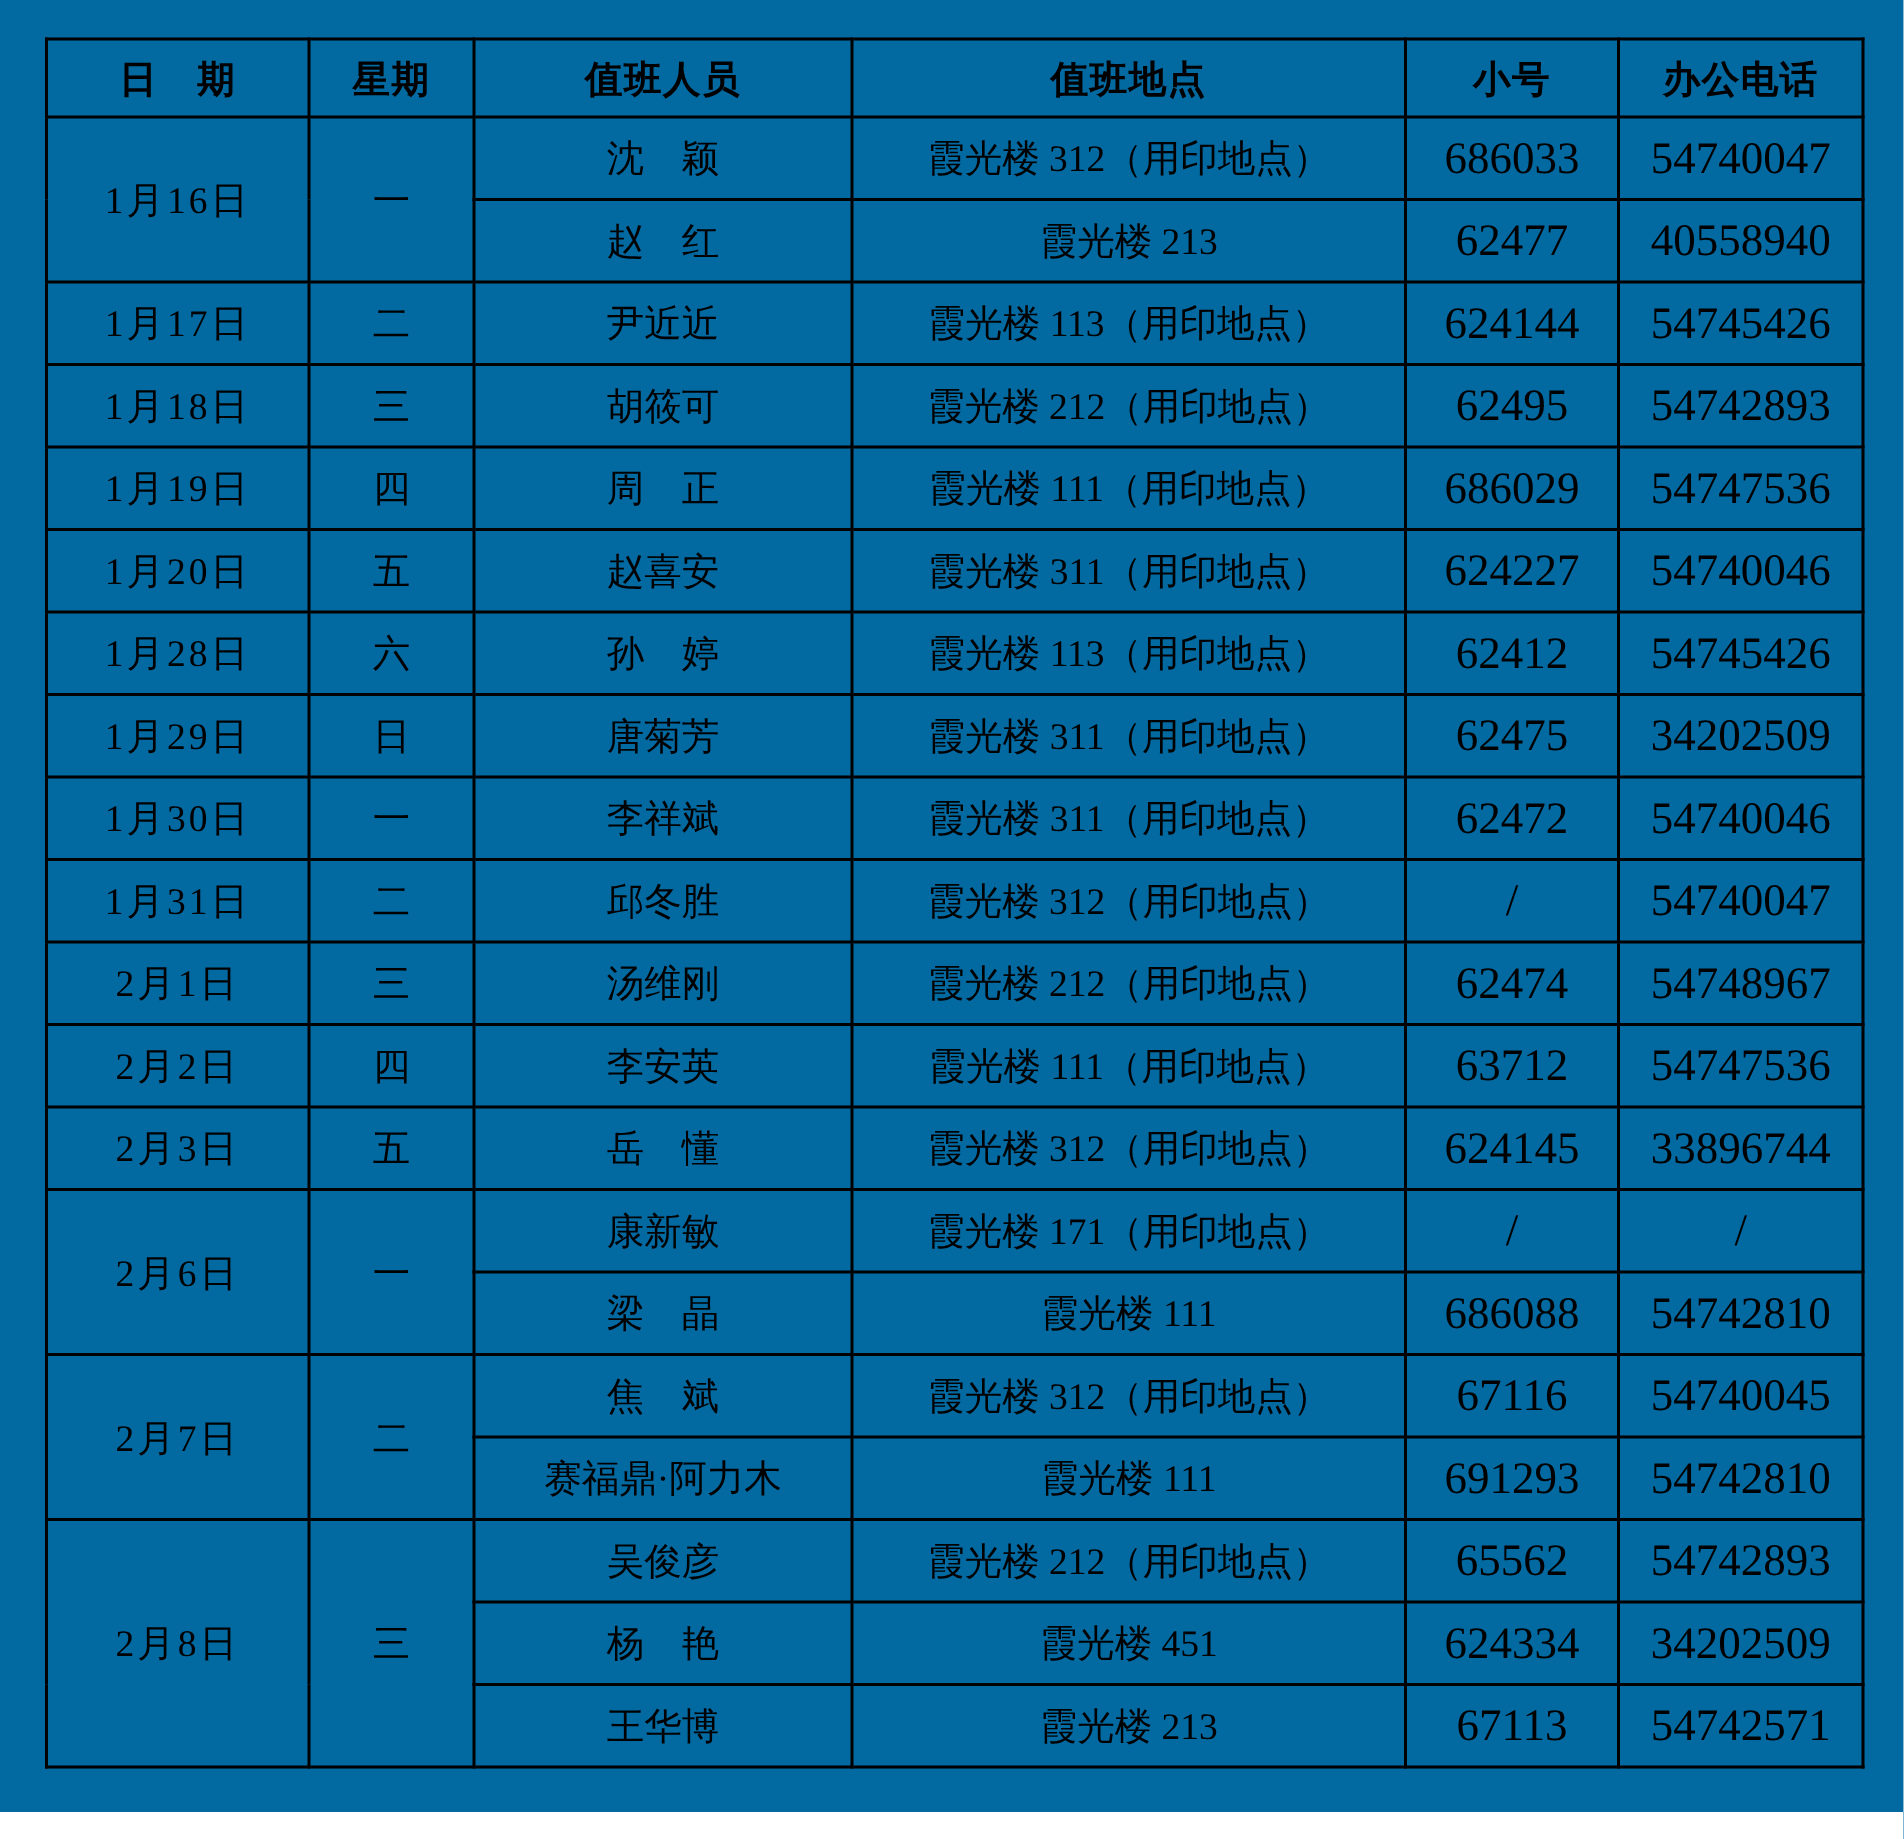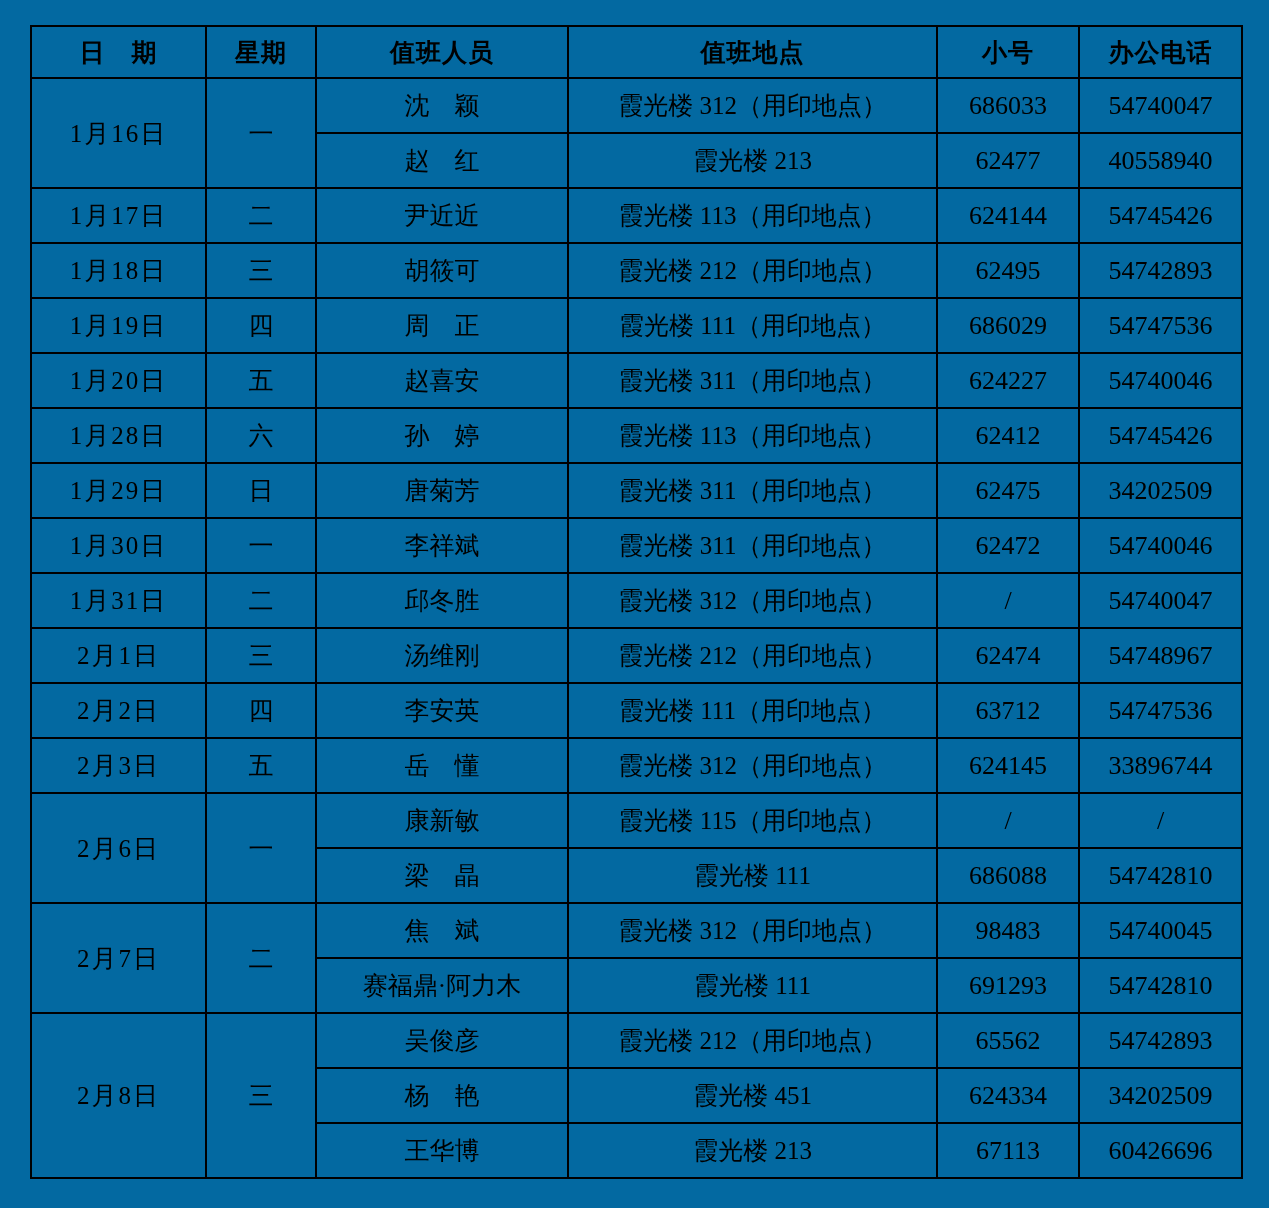--- a/index.html
+++ b/index.html
@@ -41,21 +41,21 @@
   .roster td {
     height: 53px;
     font-size: 25px;
     font-weight: normal;
   }
   .roster td.date-cell {
     letter-spacing: 2px;
     margin-top: 36px;
   }
   .roster td.num-cell {
-    font-size: 26px;
+    font-size: 30px;
   }
 </style>
 </head>
 <body>
 
 <div class="page">
   <table class="roster">
     <colgroup>
       <col style="width:175px">
       <col style="width:110px">
@@ -174,36 +174,36 @@
           <td rowspan="1">五</td>
           <td>岳　懂</td>
           <td>霞光楼 312（用印地点）</td>
           <td class="num-cell">624145</td>
           <td class="num-cell">33896744</td>
         </tr>
         <tr>
           <td class="date-cell" rowspan="2">2月6日</td>
           <td rowspan="2">一</td>
           <td>康新敏</td>
-          <td>霞光楼 115（用印地点）</td>
+          <td>霞光楼 171（用印地点）</td>
           <td class="num-cell">/</td>
           <td class="num-cell">/</td>
         </tr>
         <tr>
           <td>梁　晶</td>
           <td>霞光楼 111</td>
           <td class="num-cell">686088</td>
           <td class="num-cell">54742810</td>
         </tr>
         <tr>
           <td class="date-cell" rowspan="2">2月7日</td>
           <td rowspan="2">二</td>
           <td>焦　斌</td>
           <td>霞光楼 312（用印地点）</td>
-          <td class="num-cell">98483</td>
+          <td class="num-cell">67116</td>
           <td class="num-cell">54740045</td>
         </tr>
         <tr>
           <td>赛福鼎·阿力木</td>
           <td>霞光楼 111</td>
           <td class="num-cell">691293</td>
           <td class="num-cell">54742810</td>
         </tr>
         <tr>
           <td class="date-cell" rowspan="3">2月8日</td>
@@ -216,17 +216,17 @@
         <tr>
           <td>杨　艳</td>
           <td>霞光楼 451</td>
           <td class="num-cell">624334</td>
           <td class="num-cell">34202509</td>
         </tr>
         <tr>
           <td>王华博</td>
           <td>霞光楼 213</td>
           <td class="num-cell">67113</td>
-          <td class="num-cell">60426696</td>
+          <td class="num-cell">54742571</td>
         </tr>
       </tbody>
   </table>
 </div>
 
 </body></html>

